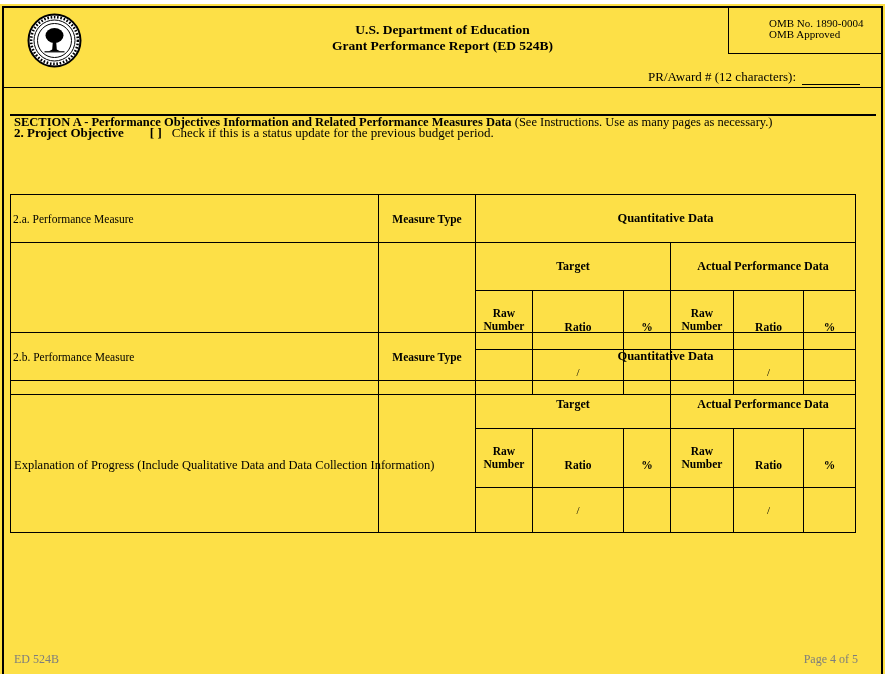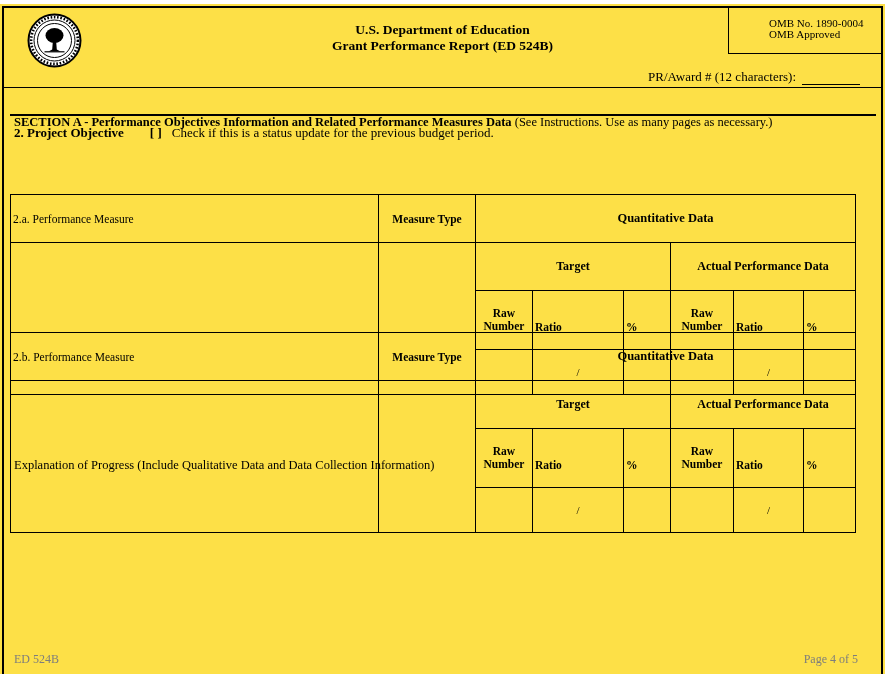--- a/index.html
+++ b/index.html
@@ -45,21 +45,21 @@
   tr.r3 { height:30px; }
   tr.r4 { height:36px; }
   td.lbl { text-align:left; padding-left:4px; vertical-align:middle; }
   td.ctr { text-align:center; }
   td.qd  { font-size:12.5px; vertical-align:middle; }
   td.mtype { font-size:11.5px; vertical-align:middle; }
   td.grp { text-align:center; font-weight:bold; font-size:12px;
            vertical-align:bottom; padding-bottom:2px; }
   td.raw { text-align:center; font-weight:bold; white-space:pre-line;
            line-height:13px; vertical-align:middle;margin-left:20px; }
-  td.sub { font-weight:bold; vertical-align:bottom; padding-bottom:5px; }
+  td.sub { text-align:center; font-weight:bold; vertical-align:bottom; padding-bottom:5px; }
   tr.r4 td { text-align:center; vertical-align:middle; font-size:11px; }
 
   .explanation { position:absolute; top:454px; left:14px; font-size:12.5px; }
   .explanation-area { position:absolute; top:472px; left:10px; width:866px; height:165px; }
 
   .footer-left  { position:absolute; top:648px; left:14px;  font-size:12px; color:#7d7d7d; }
   .footer-right { position:absolute; top:648px; right:27px; font-size:12px; color:#7d7d7d; }
 </style>
 </head>
 <body>

